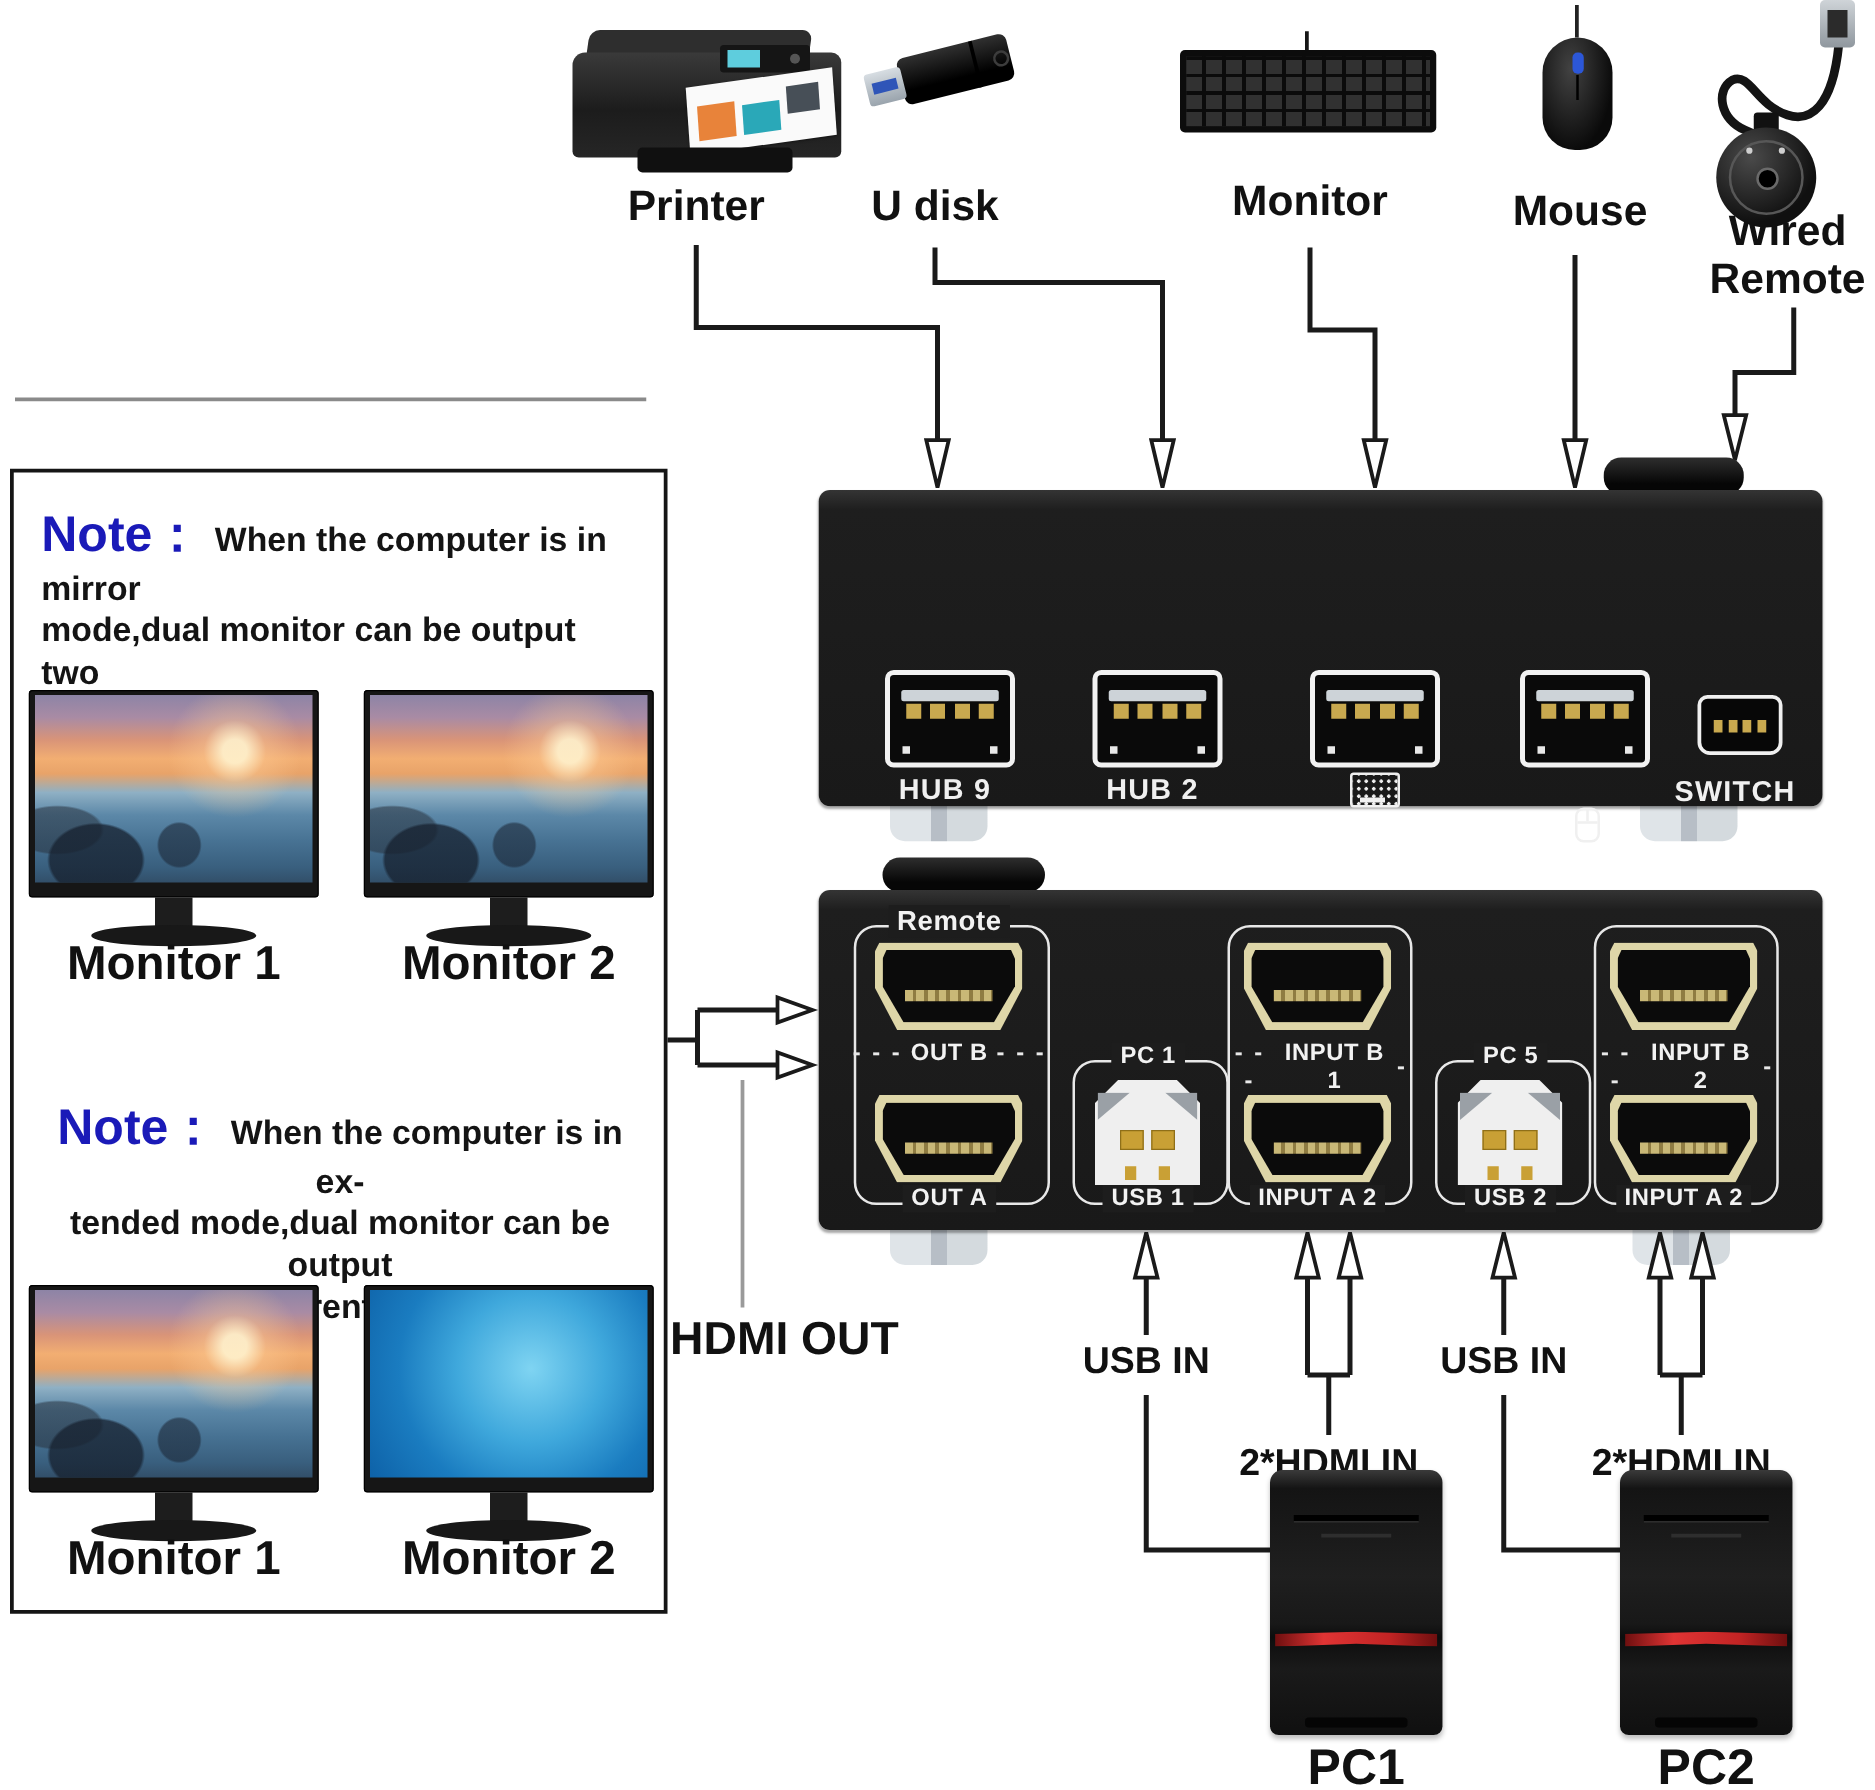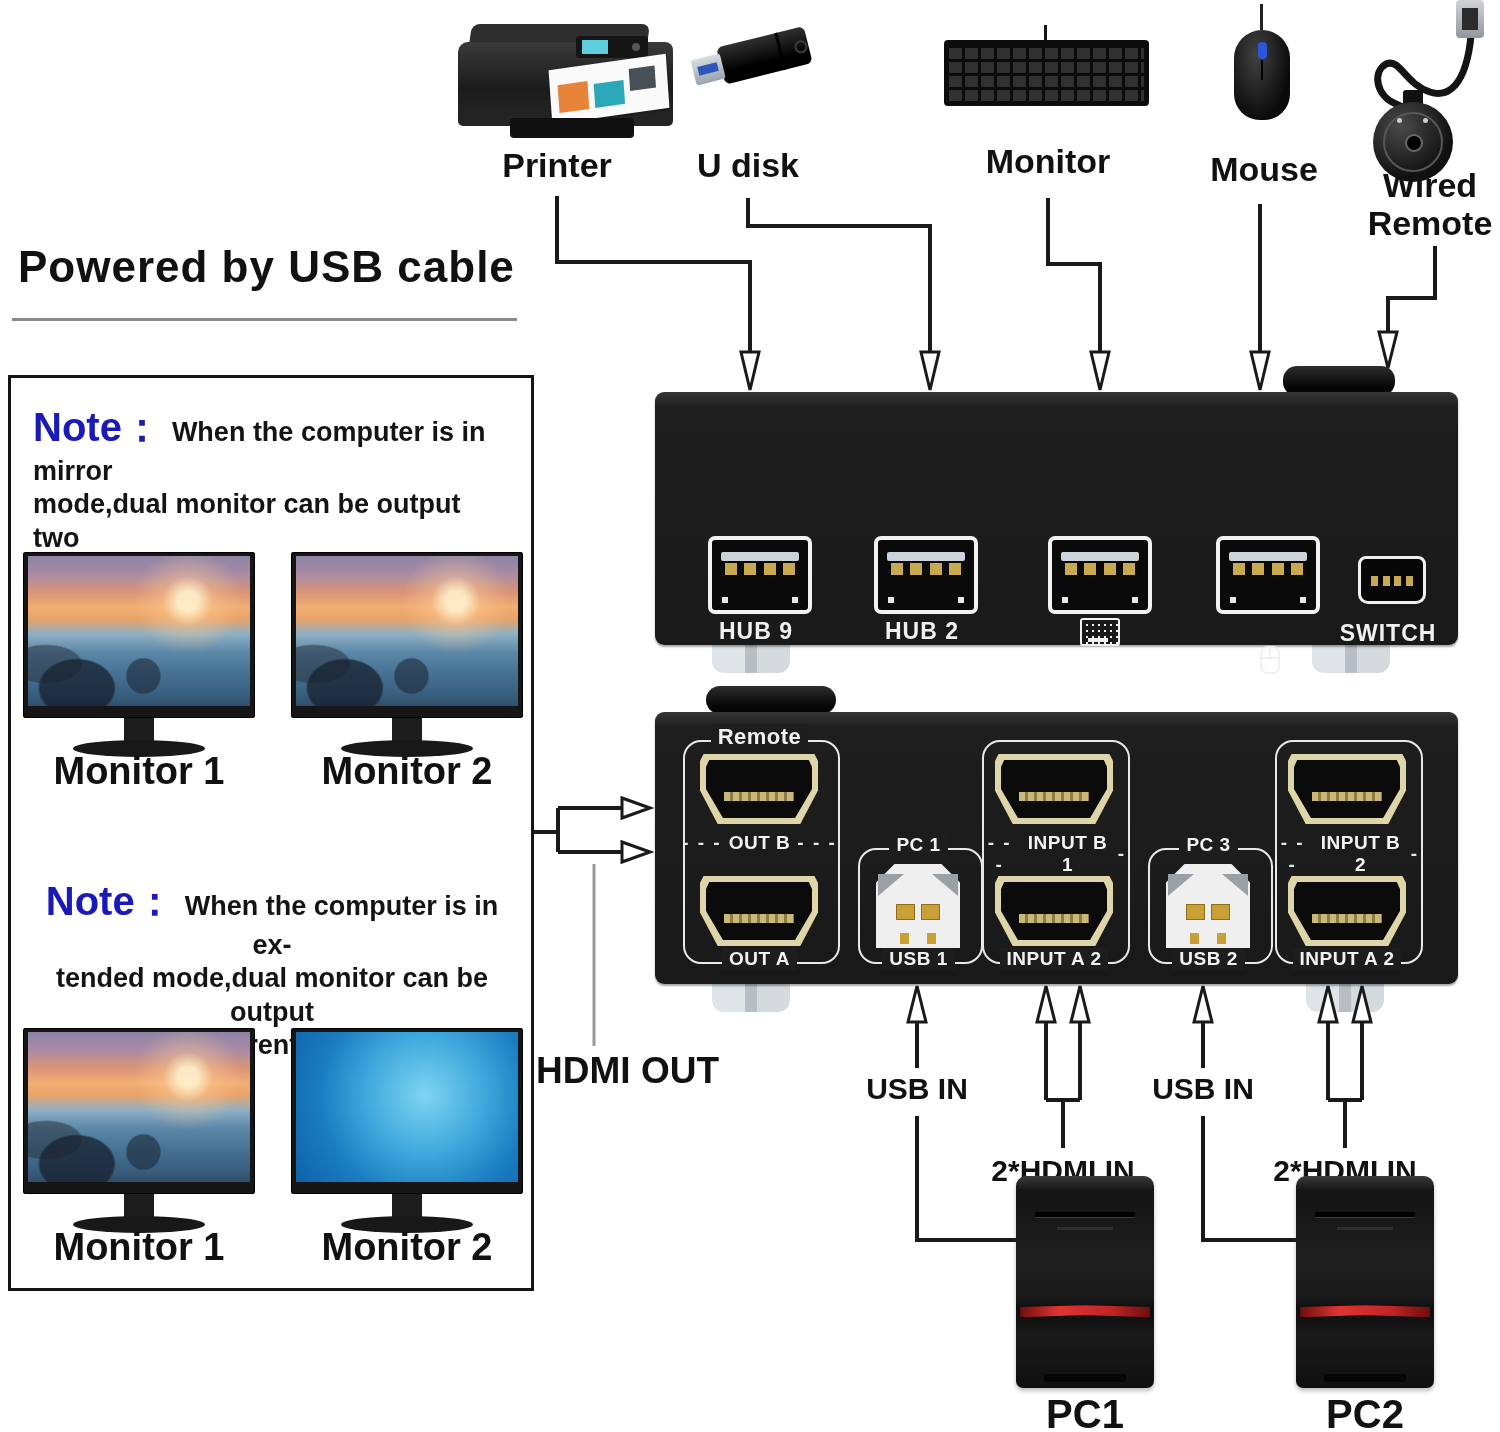--- a/index.html
+++ b/index.html
@@ -257,21 +257,20 @@
   <div class="rem-neck z2"></div>
   <div class="rem-btn z2">
     <div class="ring"></div>
     <div class="core"></div>
     <div class="d1"></div>
     <div class="d2"></div>
   </div>
   <div class="abs periph-label" style="left:1330px;top:166px;width:200px;">Wired
 Remote</div>
 
-  <div class="abs title" style="left:18px;top:242px;">Powered by USB cable</div>
   <div class="abs title-underline" style="left:12px;top:318px;width:505px;"></div>
 
   <div class="abs notes-box">
     <div class="note" style="top:22px;">
       <span class="nlabel">Note：</span><span class="ntext">When the computer is in mirror
 mode,dual monitor can be output two
 identical screens</span>
     </div>
 
     <div class="mon" style="left:12px;top:174px;">
@@ -454,21 +453,21 @@
     </div>
     <div class="abs fp-label" style="left:203px;top:122px;width:121px;">
       <span class="on-bg">PC 1</span>
     </div>
     <div class="abs fp-label" style="left:327px;top:120px;width:144px;">
       <span class="dash">- - -</span>
       <span>INPUT B 1</span>
       <span class="dash">-</span>
     </div>
     <div class="abs fp-label" style="left:493px;top:122px;width:121px;">
-      <span class="on-bg">PC 3</span>
+      <span class="on-bg">PC 5</span>
     </div>
     <div class="abs fp-label" style="left:620px;top:120px;width:144px;">
       <span class="dash">- - -</span>
       <span>INPUT B 2</span>
       <span class="dash">-</span>
     </div>
 
     <div class="abs fp-label" style="left:28px;top:236px;width:153px;">
       <span class="on-bg">OUT A</span>
     </div>

